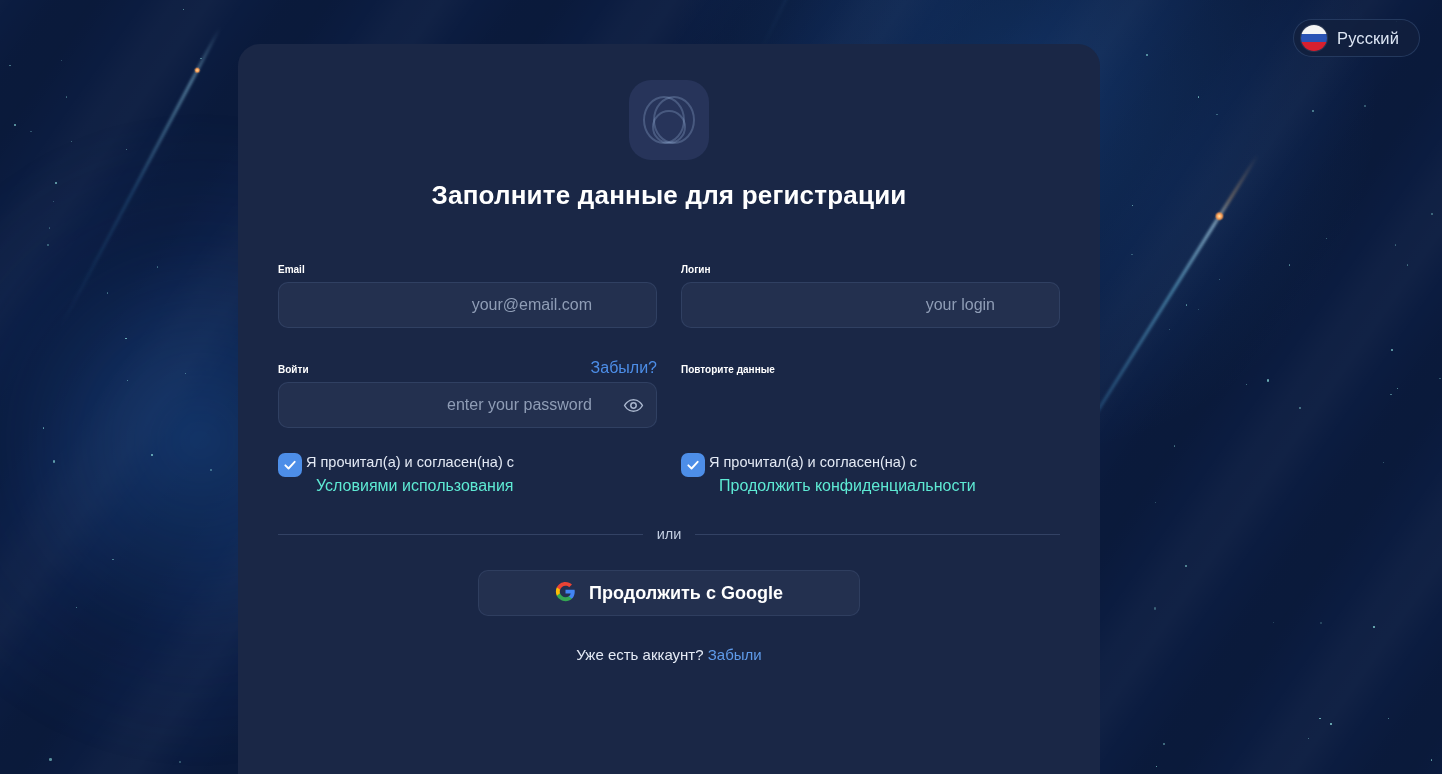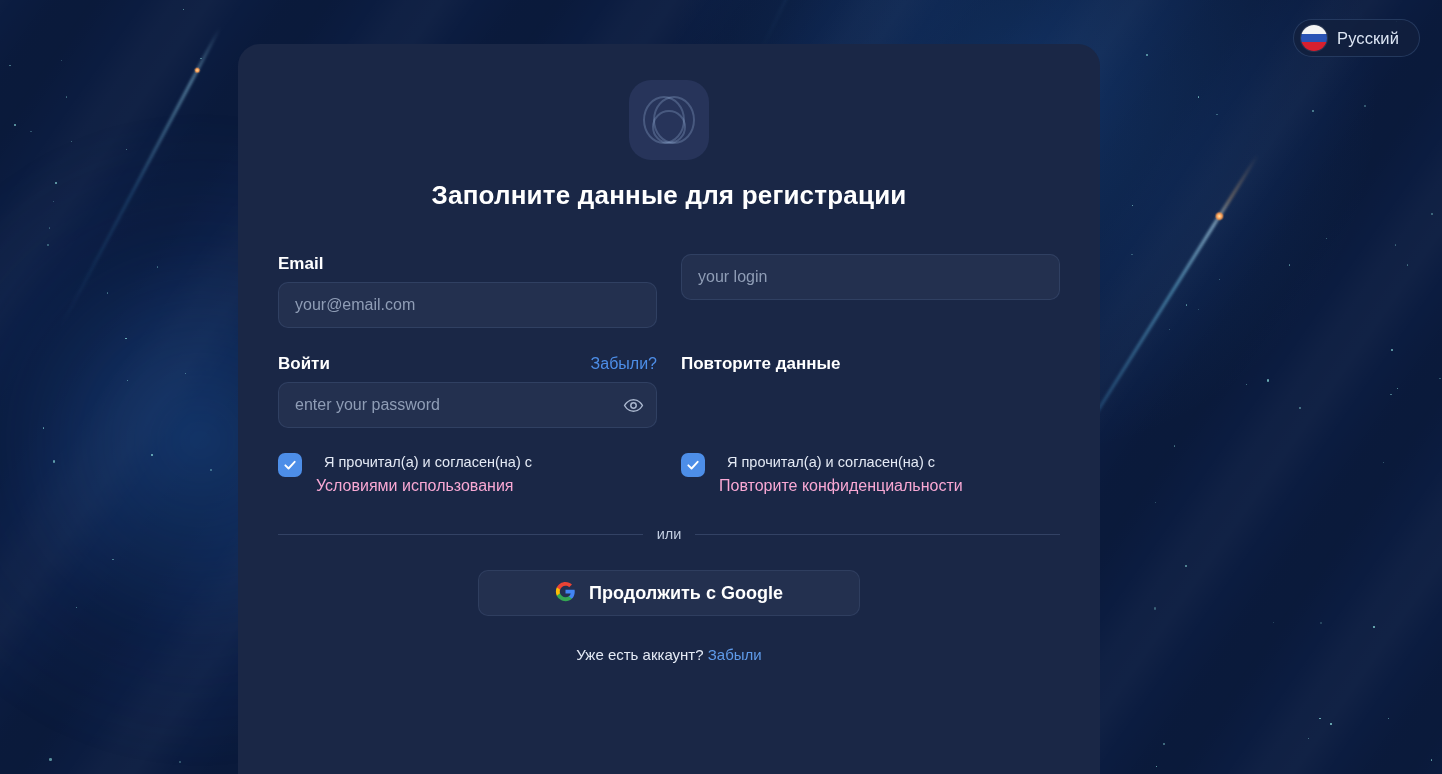--- a/index.html
+++ b/index.html
@@ -228,42 +228,44 @@
   .field-block { display: flex; flex-direction: column; }
 
   .field-label-row {
     display: flex;
     align-items: baseline;
     justify-content: space-between;
     height: 18px;
     margin-bottom: 10px;
   }
   .field-label {
-    font-size: 17px;
+    font-size: 10px;
     font-weight: bold;
     color: #ffffff;
+    margin-top: 10px;
   }
   .field-help-link {
     font-size: 16px;
     color: #4d8ee8;
     cursor: pointer;
   }
 
   .input-wrap { position: relative; }
   .text-input {
     width: 100%;
     height: 46px;
     border-radius: 10px;
     background: #23304f;
     border: 1px solid rgba(120,150,200,0.16);
     outline: none;
     color: #e7edf8;
     font-family: "Liberation Sans", sans-serif;
     font-size: 16px;
-    padding: 0 44px 0 16px;
+    padding: 0 64px 0 16px;
+    text-align: right;
   }
   .text-input::placeholder { color: #8f9db6; }
 
   .eye-toggle {
     position: absolute;
     right: 13px; top: 50%;
     transform: translateY(-50%);
     width: 22px; height: 22px;
     cursor: pointer;
     display: flex; align-items: center; justify-content: center;
@@ -272,40 +274,40 @@
   
   #consents-grid {
     margin-top: 24px;
     display: grid;
     grid-template-columns: 1fr 1fr;
     column-gap: 24px;
   }
   .consent-item {
     display: flex;
     align-items: flex-start;
-    gap: 22px;
+    gap: 4px;
   }
   .checkbox {
     flex: 0 0 auto;
     width: 24px; height: 24px;
     border-radius: 7px;
     background: #4d8ee8;
     display: flex;
     align-items: center;
     justify-content: center;
     cursor: pointer;
     margin-top: 1px;
   }
   .consent-text {
     font-size: 14.5px;
     line-height: 21px;
     color: #e4eaf5;
   }
   .consent-link {
-    color: #f9a8d4;
+    color: #5eead4;
     cursor: pointer;
     display: block;
   }
 
   
   #submit-register {
     display: block;
     width: 382px;
     height: 46px;
     margin: 29px auto 0 auto;
@@ -481,20 +483,23 @@
     <div class="field-block">
       <div class="field-label-row">
         <span class="field-label">Email</span>
       </div>
       <div class="input-wrap">
         <input class="text-input" type="text" placeholder="your@email.com" style="">
       </div>
     </div>
 
     <div class="field-block">
+      <div class="field-label-row">
+        <span class="field-label">Логин</span>
+      </div>
       <div class="input-wrap">
         <input class="text-input" type="text" placeholder="your login" style="">
       </div>
     </div>
 
     <div class="field-block">
       <div class="field-label-row">
         <span class="field-label">Войти</span>
         <span class="field-help-link">Забыли?</span>
       </div>
@@ -535,21 +540,21 @@
       </span>
       <span class="consent-text">Я прочитал(а) и согласен(на) с</span>
     </div>
   </div>
 
   <div id="consents-grid" style="margin-top:0;">
     <div class="consent-item" style="margin-left:38px;">
       <span class="consent-link">Условиями использования</span>
     </div>
     <div class="consent-item" style="margin-left:38px;">
-      <span class="consent-link">Повторите конфиденциальности</span>
+      <span class="consent-link">Продолжить конфиденциальности</span>
     </div>
   </div>
 
 
   <div id="divider-row">
     <span class="line"></span>
     <span id="divider-label">или</span>
     <span class="line"></span>
   </div>
 

